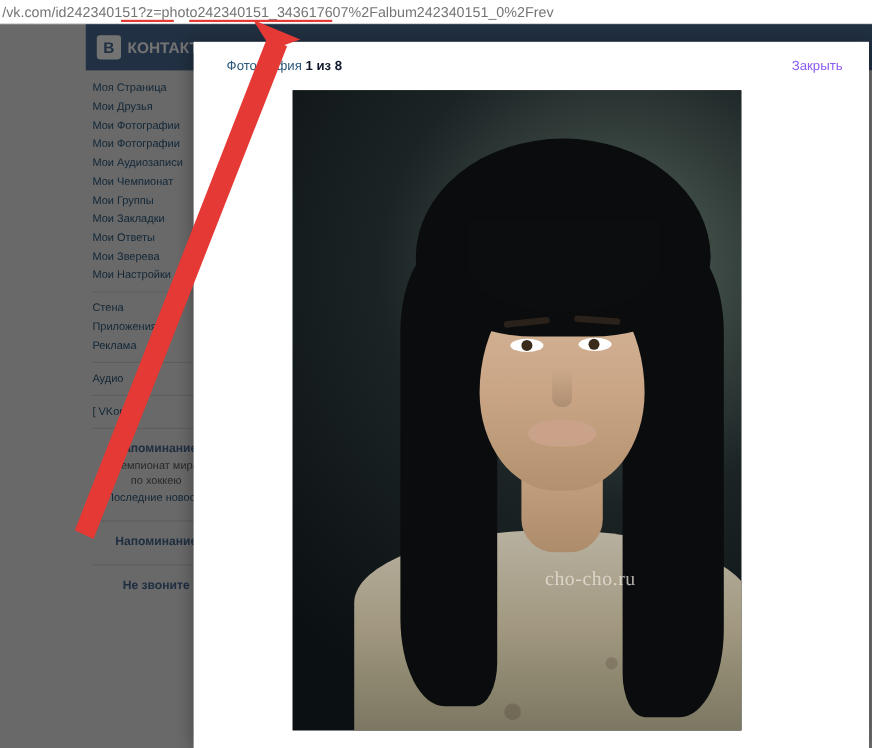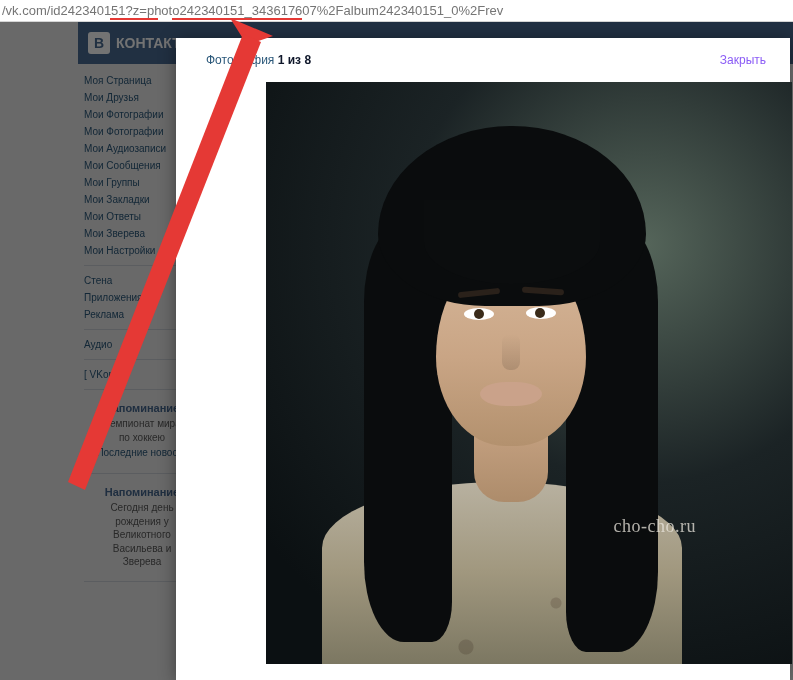--- a/index.html
+++ b/index.html
@@ -29,21 +29,21 @@
   
   .dim { position:absolute; top:22px; left:0; right:0; bottom:0; background:rgba(0,0,0,0.55); }
 
   
   .viewer { position:absolute; top: 38px; left:176px; width: 614px; height: 642px; background:#fff; box-shadow: 0 2px 16px rgba(0,0,0,0.4); }
   .viewer-head { height:44px; display:flex; align-items:center; justify-content:space-between; padding:0 24px 0 30px; color:#2b587a; font-size:12px; font-family: Tahoma, Arial, sans-serif; }
   .viewer-head .title-part { font-weight: normal; }
   .viewer-head .counter { font-weight: bold; color:#0f172a; }
   .viewer-head .close { color:#8b5cf6; cursor:pointer; }
   .photo-wrap { padding: 0 0 0 90px; }
-  .photo { width: 526px; height: 582px; background:#11171a; position:relative; overflow:hidden; }
+  .photo { width: 408px; height: 582px; background:#11171a; position:relative; overflow:hidden; }
   .photo .wm { position:absolute; right:96px; top: 434px; color:rgba(234, 230, 220, 0.75); font-size:18px; font-family: Georgia, serif; letter-spacing:0.5px; }
 
   
   .ph-bg { position:absolute; inset:0; background: radial-gradient(circle at 72% 28%, #55655a 0%, #1b2325 42%, #0b1012 85%); }
   .ph-face { position:absolute; left:170px; top:166px; width:150px; height:198px; background: linear-gradient(180deg,#d7b89b 0%, #c9a585 55%, #b3916e 100%); border-radius:50% 50% 46% 46% / 55% 55% 45% 45%; }
   .ph-neck { position:absolute; left:208px; top:340px; width:74px; height:80px; background:linear-gradient(180deg,#c6a282,#ad8c6b); border-radius:0 0 30px 30px; }
   .ph-hair-top { position:absolute; left:112px; top:44px; width:268px; height:180px; background:#0a0c0d; border-radius:50% 50% 40% 40% / 60% 60% 40% 40%; }
   .ph-bangs { position:absolute; left:158px; top:118px; width:176px; height:84px; background:#0b0d0e; border-radius:0 0 50% 50%; }
   .ph-hair-l { position:absolute; left:98px; top:140px; width:88px; height:420px; background:#0a0c0d; border-radius:40px 20px 20px 40px / 80px 40px 40px 80px; }
   .ph-hair-r { position:absolute; left:300px; top:140px; width:92px; height:430px; background:#0a0c0d; border-radius:20px 40px 40px 20px / 40px 80px 80px 40px; }
@@ -78,21 +78,21 @@
         </div>
       <div class="vk-title">КОНТАКТЕ</div>
     </div>
     <div class="columns">
       <div class="leftnav">
         <a>Моя Страница</a>
         <a>Мои Друзья</a>
         <a>Мои Фотографии</a>
         <a>Мои Фотографии</a>
         <a>Мои Аудиозаписи</a>
-        <a>Мои Сообщения</a>
+        <a>Мои Чемпионат</a>
         <a>Мои Группы</a>
         <a>Мои Закладки</a>
         <a>Мои Ответы</a>
         <a>Мои Зверева</a>
         <a>Мои Настройки</a>
         <div class="sep"></div>
         <a>Стена</a>
         <a>Приложения</a>
         <a>Реклама</a>
         <div class="sep"></div>
@@ -104,29 +104,25 @@
           <div class="hd">Напоминание</div>
           <div class="bd">
             <div>Чемпионат мира</div>
             <div>по хоккею</div>
           </div>
           <a style="text-align:center; display:block; padding-top:3px;">Последние новости</a>
         </div>
         <div class="sep"></div>
         <div class="block">
           <div class="hd">Напоминание</div>
-          <div class="bd">
-            <div>Сегодня день</div>
-            <div>рождения у</div>
-            <div>Великотного</div>
-            <div>Васильева и</div>
-            <div>Зверева</div>
-          </div>
         </div>
         <div class="sep"></div>
+        <div class="block">
+          <div class="hd">Не звоните</div>
+        </div>
       </div>
       <div class="content-area"></div>
     </div>
   </div>
 </div>
 
 <div class="dim"></div>
 
 <div class="viewer">
   <div class="viewer-head">

